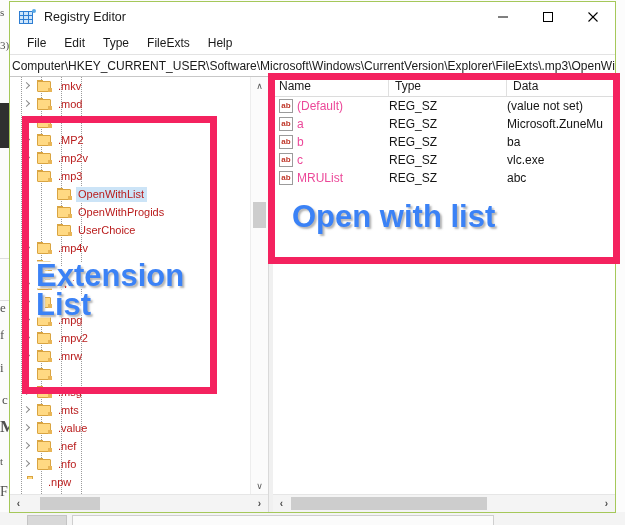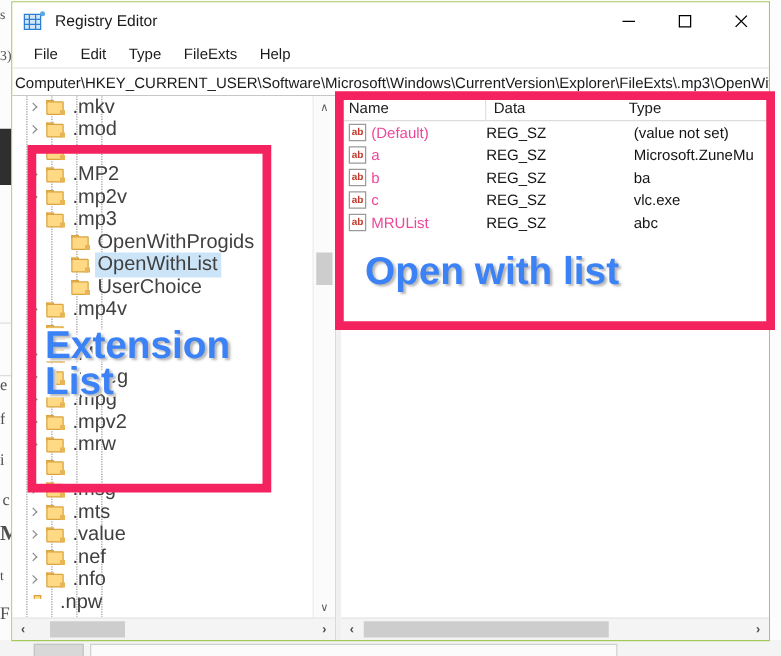--- a/index.html
+++ b/index.html
@@ -264,22 +264,22 @@
     border-bottom: none;
     box-sizing: border-box;
   }
   .folder .fold {
     position: absolute;
     right: 0px; bottom: 1px;
     width: 4px; height: 4px;
     background: #e8b556;
   }
   .tlabel {
-    font-size: 16px;
-    color: #404040;
+    font-size: 11px;
+    color: #b91c1c;
     line-height: 1;
     padding: 2px 3px 2px 2px;
   }
   .tree-row.selected .tlabel {
     background: #cce4f7;
   }
   .dotline-v {
     position: absolute;
     top: 0; bottom: 0;
     width: 1px;
@@ -562,41 +562,41 @@
                   <div style="width: 12px; flex: 0 0 auto;"></div>
                   <div class="tw has open"></div>
                   <div style="width: 5px; flex: 0 0 auto;"></div>
                   <div class="folder">
                     <div class="tab"></div>
                     <div class="body"></div>
                     <div class="fold"></div>
                   </div>
                   <div class="tlabel">.mp3</div>
                 </div>
-                <div class="tree-row">
-                  <div style="width: 32px; flex: 0 0 auto;"></div>
-                  <div class="tw"></div>
-                  <div style="width: 5px; flex: 0 0 auto;"></div>
-                  <div class="folder">
-                    <div class="tab"></div>
-                    <div class="body"></div>
-                    <div class="fold"></div>
-                  </div>
-                  <div class="tlabel">OpenWithProgids</div>
-                </div>
                 <div class="tree-row selected">
                   <div style="width: 32px; flex: 0 0 auto;"></div>
                   <div class="tw"></div>
                   <div style="width: 5px; flex: 0 0 auto;"></div>
                   <div class="folder">
                     <div class="tab"></div>
                     <div class="body"></div>
                     <div class="fold"></div>
                   </div>
                   <div class="tlabel">OpenWithList</div>
+                </div>
+                <div class="tree-row">
+                  <div style="width: 32px; flex: 0 0 auto;"></div>
+                  <div class="tw"></div>
+                  <div style="width: 5px; flex: 0 0 auto;"></div>
+                  <div class="folder">
+                    <div class="tab"></div>
+                    <div class="body"></div>
+                    <div class="fold"></div>
+                  </div>
+                  <div class="tlabel">OpenWithProgids</div>
                 </div>
                 <div class="tree-row">
                   <div style="width: 32px; flex: 0 0 auto;"></div>
                   <div class="tw"></div>
                   <div style="width: 5px; flex: 0 0 auto;"></div>
                   <div class="folder">
                     <div class="tab"></div>
                     <div class="body"></div>
                     <div class="fold"></div>
                   </div>
@@ -767,22 +767,22 @@
           <div class="hs-arrow right">›</div>
         </div>
       </div>
 
       <div class="splitter"></div>
 
       <div class="pane-right">
         <div class="listview">
           <div class="lv-header">
             <div class="lv-col c0">Name</div>
+            <div class="lv-col c1">Type</div>
             <div class="lv-col c2">Data</div>
-            <div class="lv-col c1">Type</div>
           </div>
           <div class="lv-body" id="lv-body">
               <div class="lv-row">
                 <div class="ab-icon">
                   <span>ab</span>
                 </div>
                 <div class="lv-name">(Default)</div>
                 <div class="lv-type">REG_SZ</div>
                 <div class="lv-data">(value not set)</div>
               </div>

